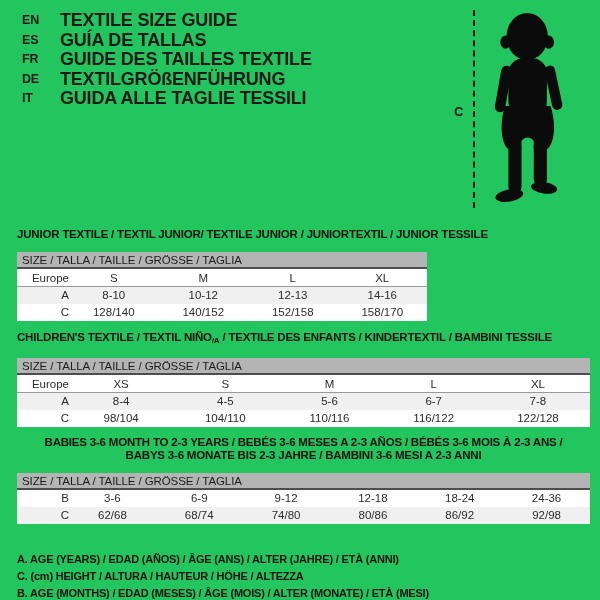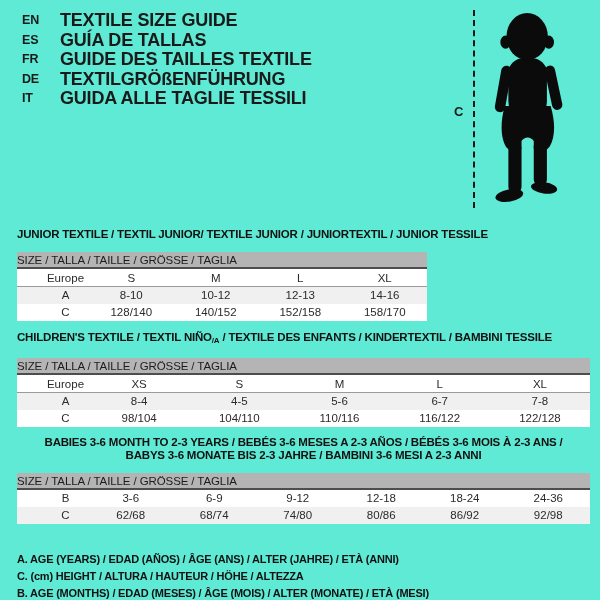--- a/index.html
+++ b/index.html
@@ -1,18 +1,18 @@
 <!DOCTYPE html>
 <html><head>
 <meta charset="utf-8">
 <style>
   * { margin:0; padding:0; box-sizing:border-box; }
   body { background:#ffffff; font-family:"Liberation Sans", sans-serif; }
   .page {
-    position:relative; width:600px; height:600px; background:#5eead4;
+    position:relative; width:600px; height:600px; background:#22c55e;
     color:#1a1a1a; overflow:hidden;
   }
 
   
   .languages { position:absolute; left:22px; top:11px; }
   .lang-row { display:flex; line-height:19.5px; }
   .lang-code { width:38px; font-weight:bold; font-size:12.5px; letter-spacing:-0.2px; }
   .lang-title { font-weight:bold; font-size:18px; letter-spacing:-0.2px; }
 
   
@@ -30,26 +30,26 @@
   }
   .section-heading sub { font-size:8px; vertical-align:-2px; }
   .h-junior   { margin-top:216px; }
   .h-children { margin-top:10px; }
   .h-babies   { margin-top:9px;text-align:center; }
 
   .size-table { margin-top:11px; }
   .size-table.w-junior { width:410px; }
   .size-table.w-full   { width:573px; }
   .thead {
-    background:#b4b4b4; height:17px; line-height:17px; 
+    background:#b4b4b4; height:17px; line-height:17px; padding-left:5px;
     font-size:11.5px; color:#1c1c1c; border-bottom:2px solid #4d4d4d;
     letter-spacing:-0.1px;
   }
   .trow { display:flex; font-size:11.5px; color:#2b2b2b; }
-  .trow .tl { width:52px; padding-left:5px; text-align:center;margin-left:20px; }
+  .trow .tl { width:52px; padding-left:5px; text-align:right; }
   .trow .tc { flex:1; text-align:center; }
   .r-europe { height:18px; line-height:18px; border-bottom:1px solid #9a9a9a; background:#ffffff; }
   .r-shade  { height:17px; line-height:17px; background:#f0f0f0; }
   .r-white  { height:17px; line-height:17px; background:#ffffff; }
 
   
   .footnotes { margin-top:27px; }
   .footnote { font-weight:bold; font-size:11px; line-height:17px; letter-spacing:-0.2px; color:#111; white-space:nowrap; }
 </style>
 </head>

